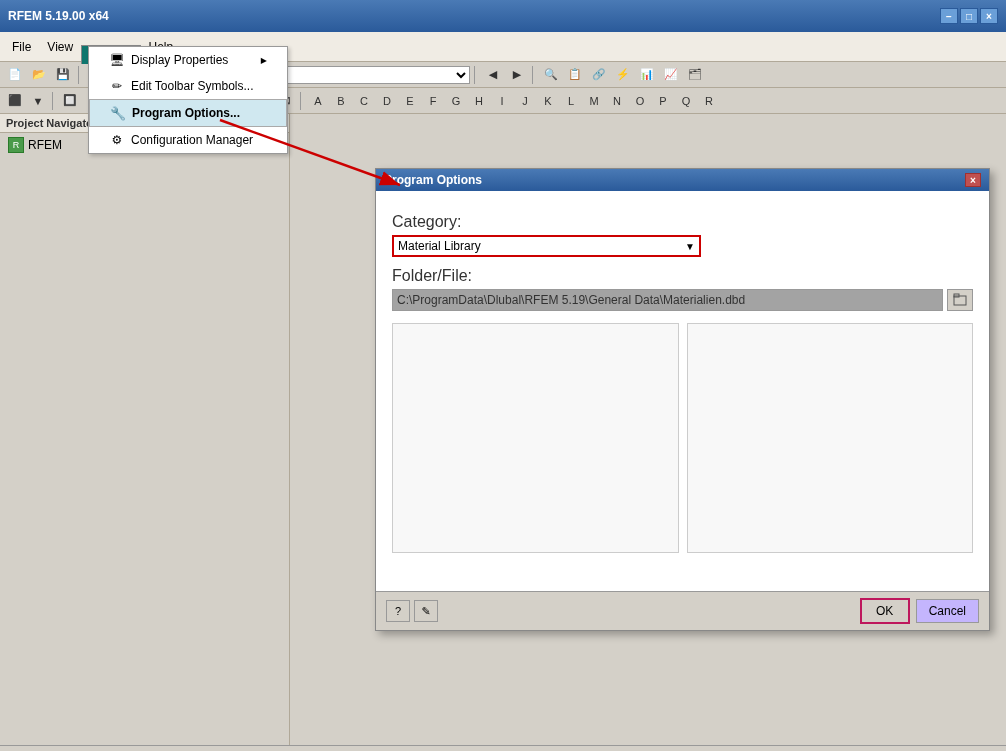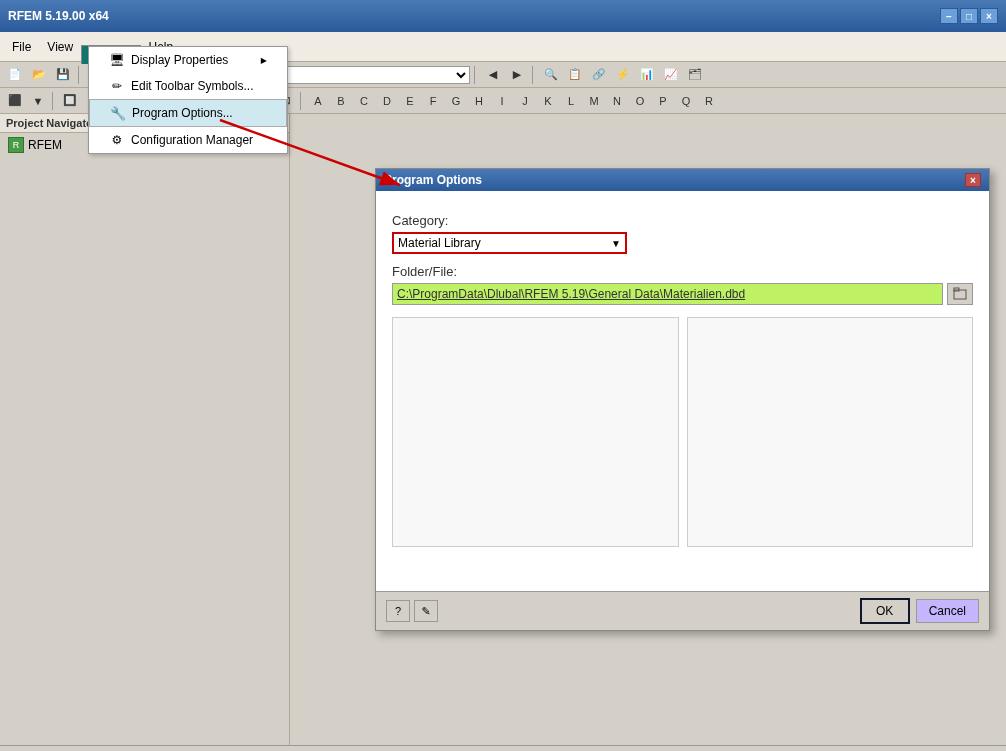--- a/index.html
+++ b/index.html
@@ -38,37 +38,37 @@
     .dialog-close { margin-left: auto; width: 16px; height: 14px; background: #c05050; border: 1px solid #a03030; color: white; font-size: 10px; cursor: pointer; display: flex; align-items: center; justify-content: center; }
 
     
     .dialog-tabs { display: flex; padding: 4px 8px 0; background: #d4d0c8; border-bottom: 1px solid #999; }
     .dialog-tab { padding: 3px 10px; font-size: 12px; cursor: pointer; background: #d4d0c8; border: 1px solid #999; border-bottom: none; margin-right: 2px; }
     .dialog-tab.active { background: white; border-bottom: 1px solid white; margin-bottom: -1px; z-index: 1; font-weight: bold; border: 2px solid #0078d4; border-bottom: 1px solid white; }
 
     
     .dialog-content { background: white; padding: 12px 16px; min-height: 400px; }
     .section-header { font-size: 12px; color: #333; margin-bottom: 8px; font-weight: normal; border-bottom: 1px solid #ccc; padding-bottom: 4px; }
-    .field-label { font-size: 13px; color: #333; margin-bottom: 4px; margin-top: 10px; }
-    .field-dropdown { width: 235px; height: 22px; background: white; border: 2px solid #cc0000; padding: 0 4px; font-size: 12px; display: flex; align-items: center; justify-content: space-between; cursor: pointer; }
+    .field-label { font-size: 16px; color: #333; margin-bottom: 4px; margin-top: 10px; }
+    .field-dropdown { width: 309px; height: 22px; background: white; border: 2px solid #cc0000; padding: 0 4px; font-size: 12px; display: flex; align-items: center; justify-content: space-between; cursor: pointer; }
     .field-dropdown-arrow { font-size: 10px; }
     .file-path-container { display: flex; align-items: center; gap: 4px; margin-top: 4px; }
-    .file-path-input { flex: 1; height: 22px; background: #bef264; border: 1px solid #999; padding: 0 4px; font-size: 12px; color: #333; text-decoration: underline; }
+    .file-path-input { flex: 1; height: 22px; background: #a3a3a3; border: 1px solid #999; padding: 0 4px; font-size: 12px; color: #333; }
     .file-browse-btn { width: 26px; height: 22px; background: #d4d0c8; border: 1px solid #999; cursor: pointer; display: flex; align-items: center; justify-content: center; font-size: 11px; }
 
     
     .dialog-panels { display: flex; gap: 8px; margin-top: 12px; }
     .dialog-panel-left { flex: 1; border: 1px solid #ccc; background: #f8f8f8; min-height: 230px; }
     .dialog-panel-right { flex: 1; border: 1px solid #ccc; background: #f8f8f8; min-height: 230px; }
 
     
     .dialog-footer { background: #d4d0c8; border-top: 1px solid #999; padding: 6px 10px; display: flex; align-items: center; justify-content: flex-end; gap: 6px; }
     .footer-left { margin-right: auto; display: flex; gap: 4px; }
     .footer-btn { padding: 4px 12px; font-size: 12px; background: #c4b5fd; border: 1px solid #999; cursor: pointer; min-width: 50px; }
-    .footer-btn.ok-btn { background: #d4d0c8; border: 2px solid #0f172a; min-width: 50px; }
+    .footer-btn.ok-btn { background: #d4d0c8; border: 2px solid #be185d; min-width: 50px; }
     .footer-icon-btn { width: 24px; height: 22px; background: #d4d0c8; border: 1px solid #999; cursor: pointer; display: flex; align-items: center; justify-content: center; font-size: 11px; }
 
     
     .status-bar { background: #d4d0c8; border-top: 1px solid #999; height: 22px; display: flex; align-items: center; padding: 0 6px; font-size: 11px; }
 
     
     .red-arrow-svg { position: absolute; z-index: 300; pointer-events: none; }
 
     .toolbar2 { background: #d4d0c8; border-bottom: 1px solid #b0a898; height: 26px; display: flex; align-items: center; padding: 0 4px; gap: 1px; }
   </style>
@@ -176,21 +176,21 @@
     <span class="dropdown-icon">🖥</span>
     <span>Display Properties</span>
     <span class="sub-arrow">▶</span>
   </div>
   <div class="dropdown-item">
     <span class="dropdown-icon">✏</span>
     <span>Edit Toolbar Symbols...</span>
   </div>
   <div class="dropdown-item active-item" style="background:#d0e8f0; display:flex; align-items:center; gap:6px; padding: 5px 20px; border: 1px solid #aaa;">
     <span class="dropdown-icon" style="font-size:13px;">🔧</span>
-    <span style="font-weight:normal;">Program Options...</span>
+    <span style="font-weight:bold;">Program Options...</span>
   </div>
   <div class="dropdown-item">
     <span class="dropdown-icon">⚙</span>
     <span>Configuration Manager</span>
   </div>
 </div>
 
 <svg class="red-arrow-svg" style="left:200px; top:100px; width:220px; height:100px;" viewBox="0 0 220 100">
   <defs>
     <marker id="arrowhead" markerWidth="8" markerHeight="6" refX="8" refY="3" orient="auto">

